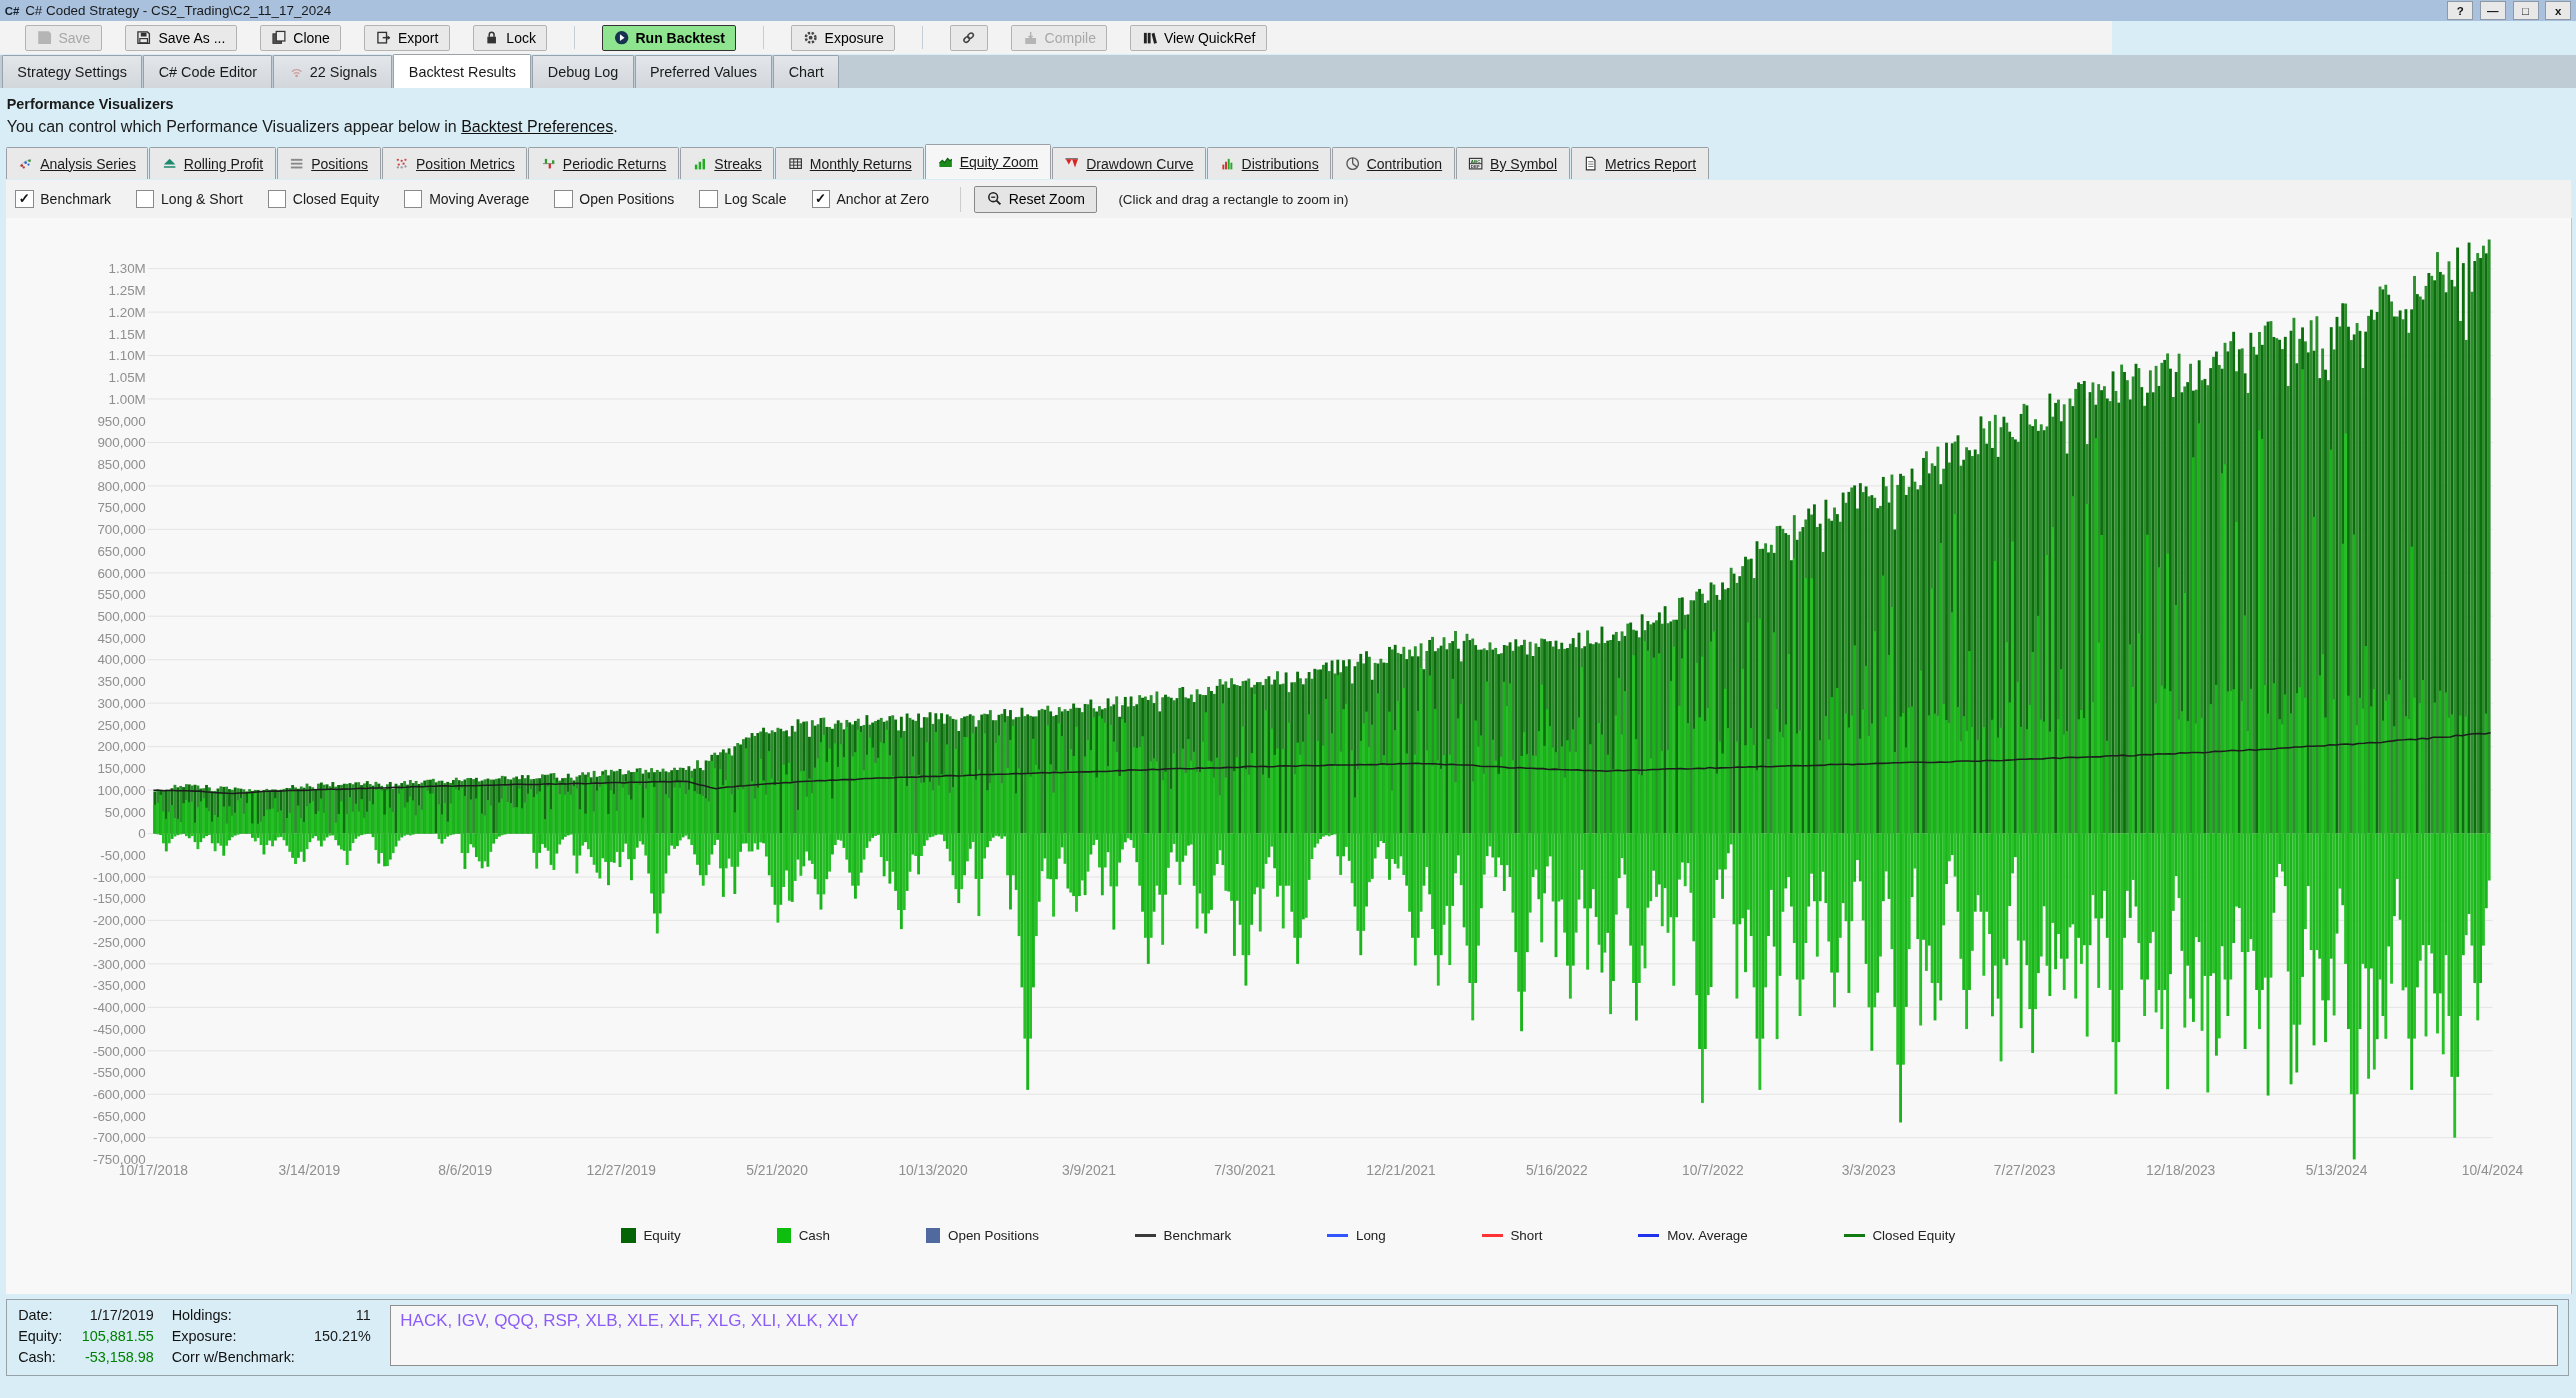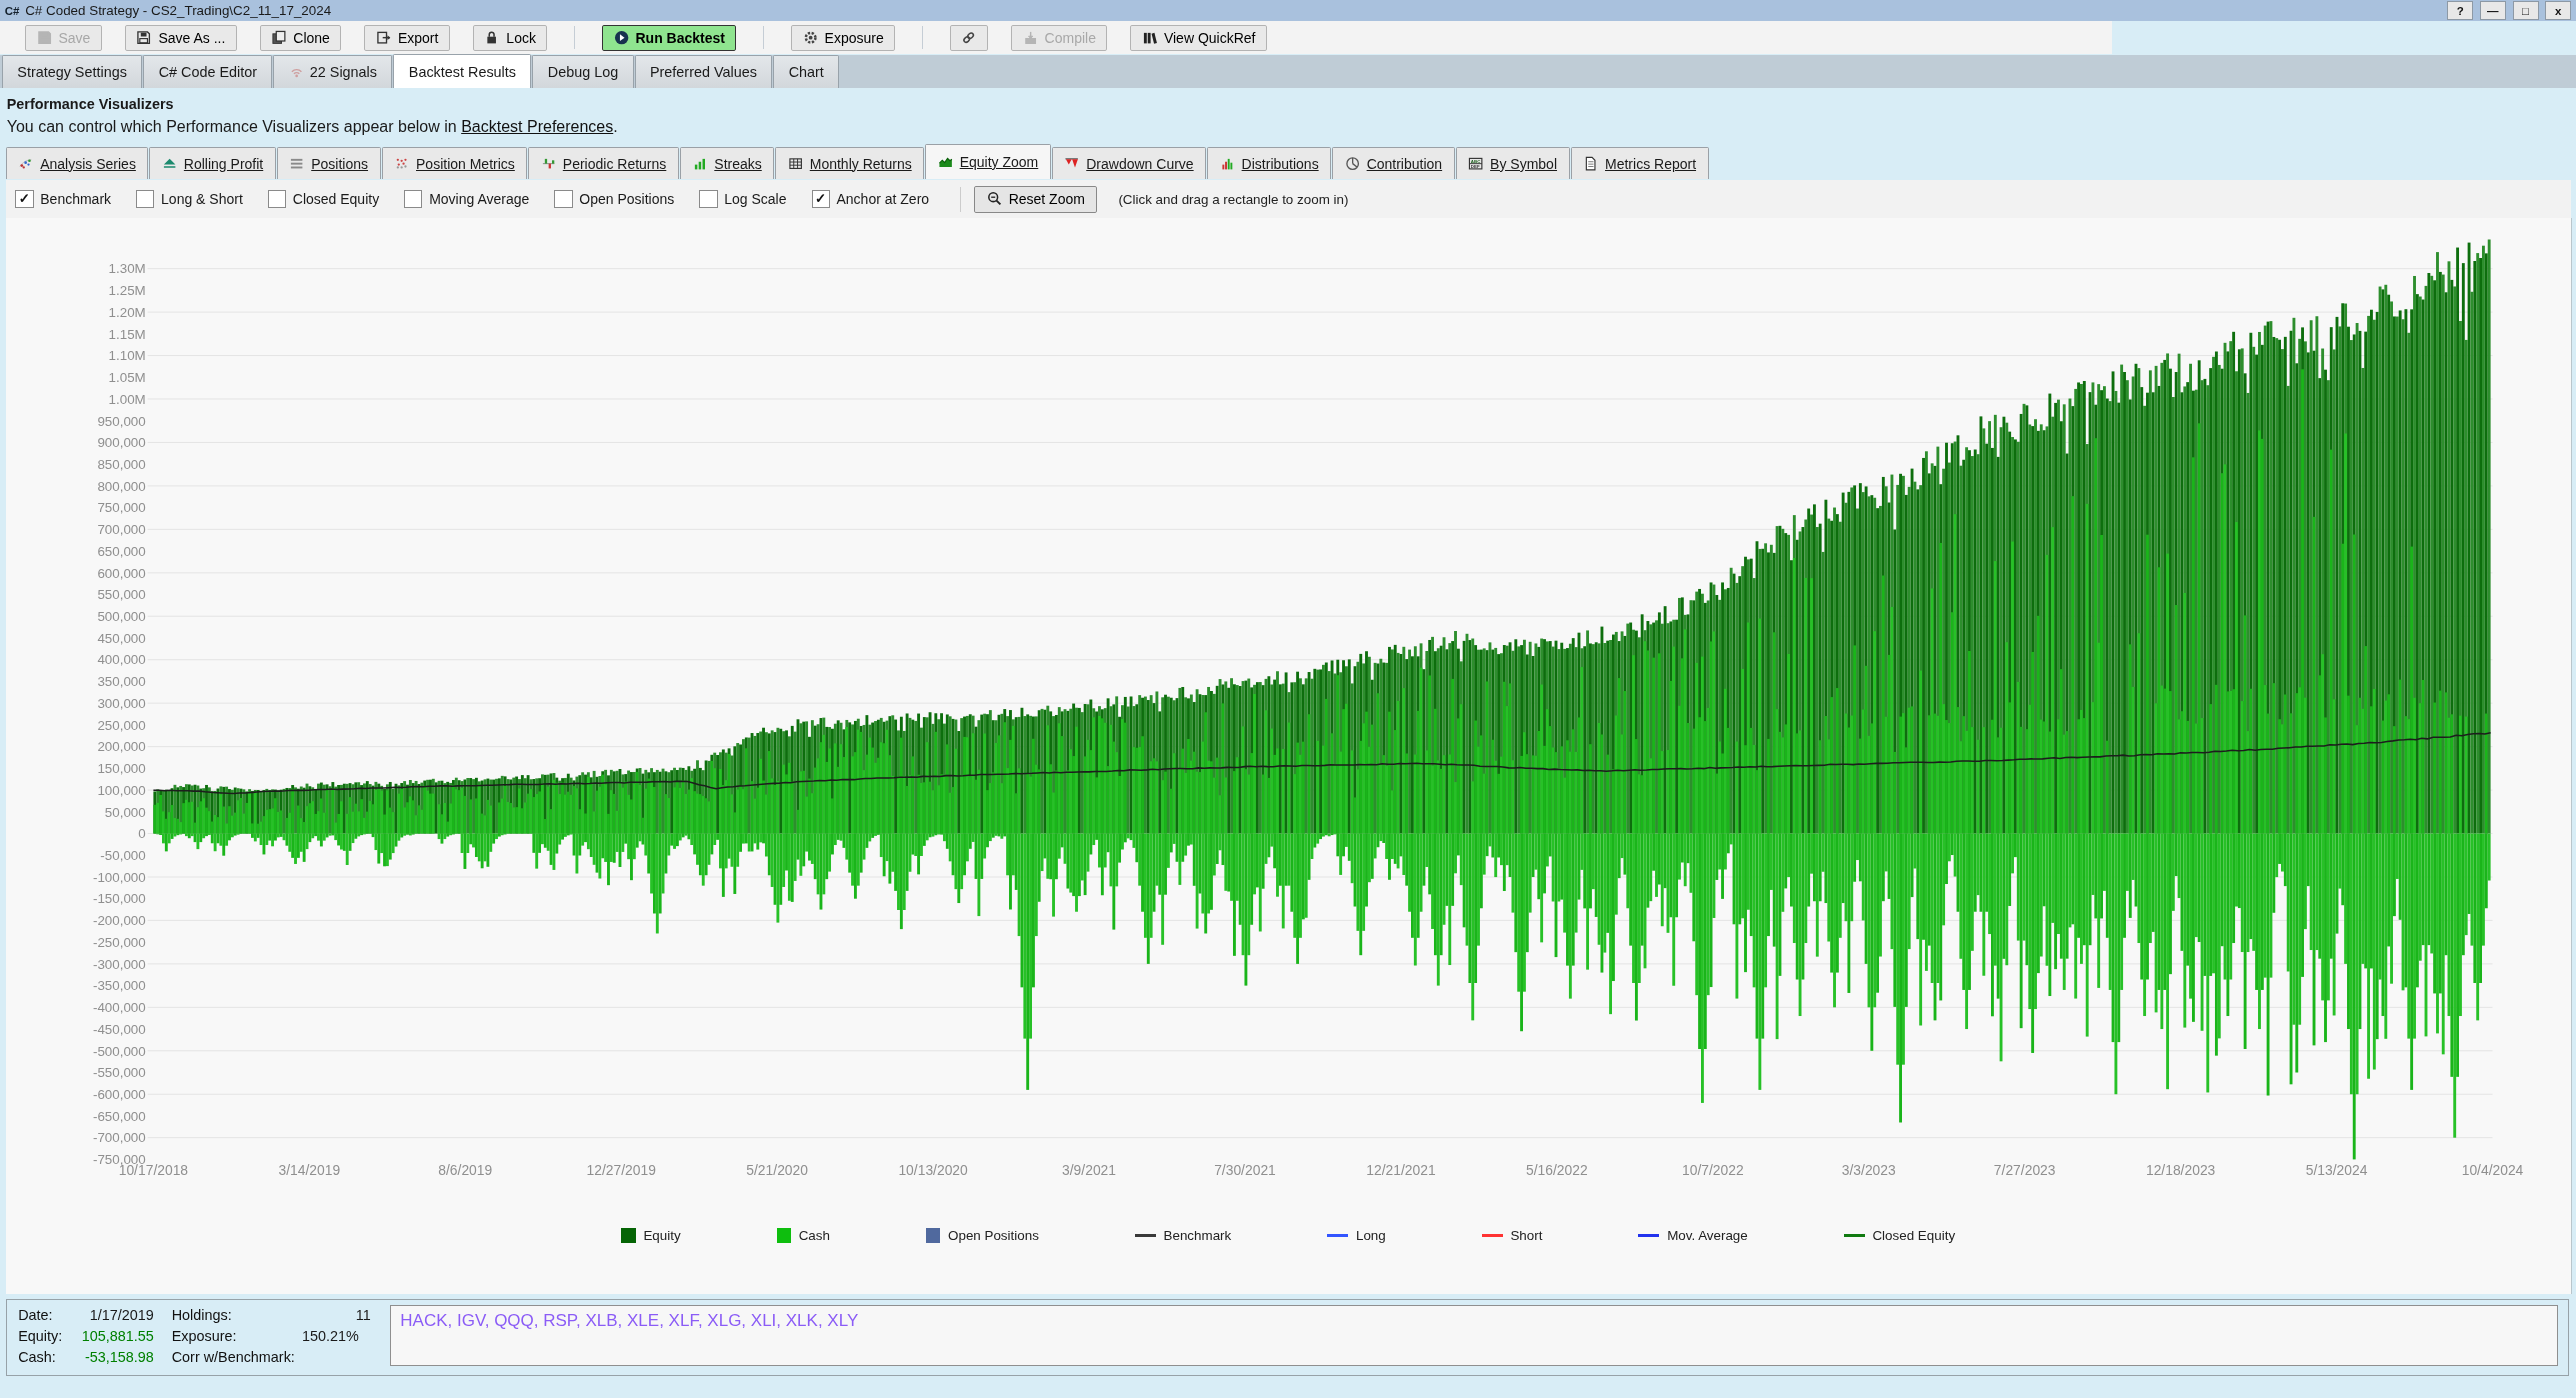--- a/index.html
+++ b/index.html
@@ -2802,21 +2802,21 @@
     <div id="info-cols">
         <span class="inf-label" style="left: 11.5px; top: 6.7px; width: 67px;">Date:</span>
         <span class="inf-val" style="left: 59px; top: 6.7px; width: 88px;">1/17/2019</span>
         <span class="inf-label" style="left: 11.5px; top: 28px; width: 67px;">Equity:</span>
         <span class="inf-val green" style="left: 59px; top: 28px; width: 88px;">105,881.55</span>
         <span class="inf-label" style="left: 11.5px; top: 49px; width: 67px;">Cash:</span>
         <span class="inf-val green" style="left: 59px; top: 49px; width: 88px;">-53,158.98</span>
         <span class="inf-label" style="left: 165px; top: 6.7px; width: 153px;">Holdings:</span>
         <span class="inf-val" style="left: 249px; top: 6.7px; width: 115px;">11</span>
         <span class="inf-label" style="left: 165px; top: 28px; width: 153px;">Exposure:</span>
-        <span class="inf-val" style="left: 237px; top: 28px; width: 115px;">150.21%</span>
+        <span class="inf-val" style="left: 249px; top: 28px; width: 115px;">150.21%</span>
         <span class="inf-label" style="left: 165px; top: 49px; width: 153px;">Corr w/Benchmark:</span>
         <span class="inf-val" style="left: 249px; top: 49px; width: 115px;"></span>
       </div>
     <div id="symbols-box">HACK, IGV, QQQ, RSP, XLB, XLE, XLF, XLG, XLI, XLK, XLY</div>
   </div>
 
 </div>
 
 
 </body></html>

